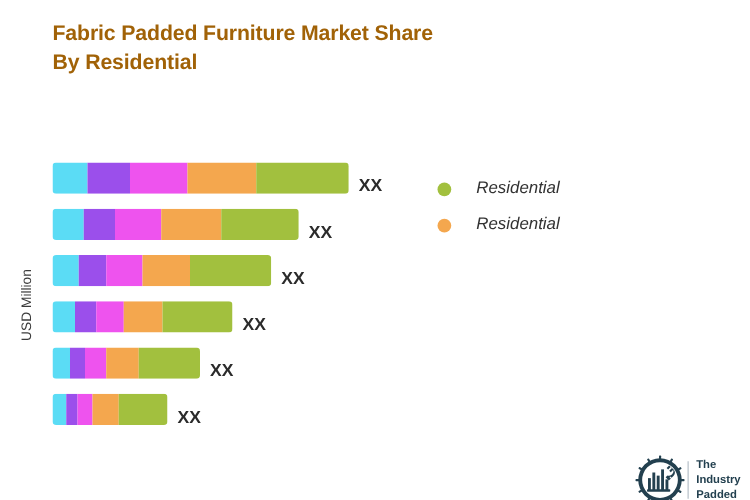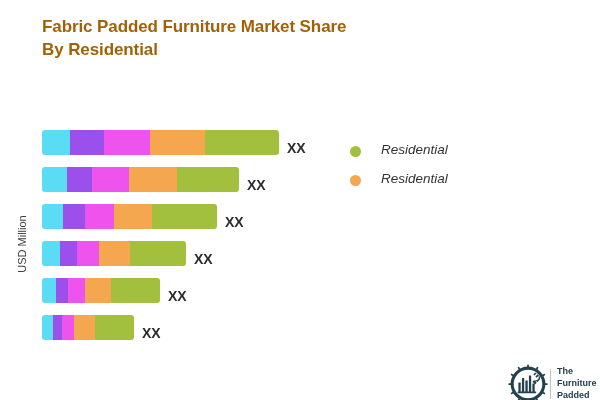--- a/index.html
+++ b/index.html
@@ -249,18 +249,18 @@
             <rect x="24.4" y="19.5" width="2.3" height="8.5"></rect>
             <rect x="9.6" y="27.4" width="18.6" height="1.9" rx="0.6"></rect>
           </g>
           <path d="M27.3 8.4l-2.0 2.0 1.2 1.2 2.0-2.0.9.9-2.0 2.0 1.2 1.2 2.0-2.0a3.6 3.6 0 0 1-4.6 4.6l-1.5 1.5 2.6 2.6 1.6-1.6-1.1-1.1.6-.6 1.1 1.1 1.6-1.6a3.6 3.6 0 0 0 0-5.1z"></path>
         </g>
       </svg>
     </span>
     <span class="logo-divider"></span>
     <span class="logo-text">
       <div>The</div>
-      <div>Furniture</div>
+      <div>Industry</div>
       <div>Padded</div>
     </span>
   </div>
 
 </div>
 
 </body></html>

